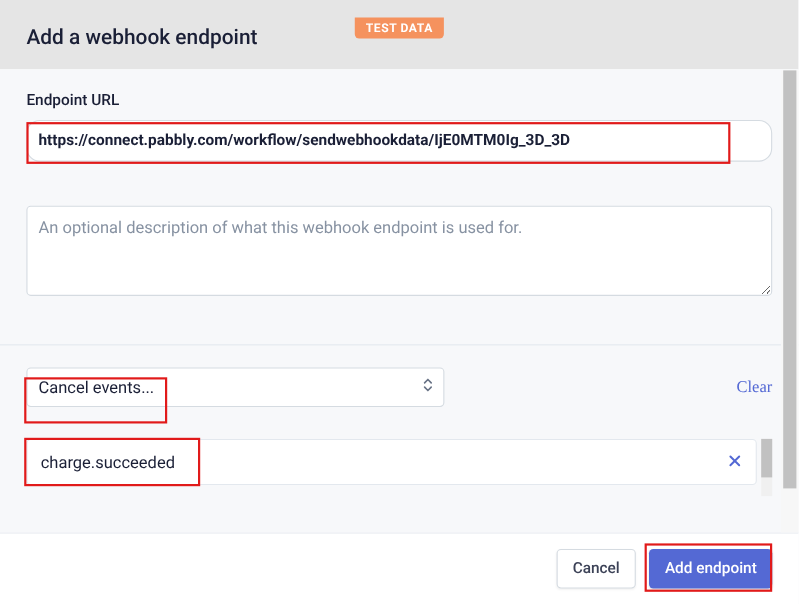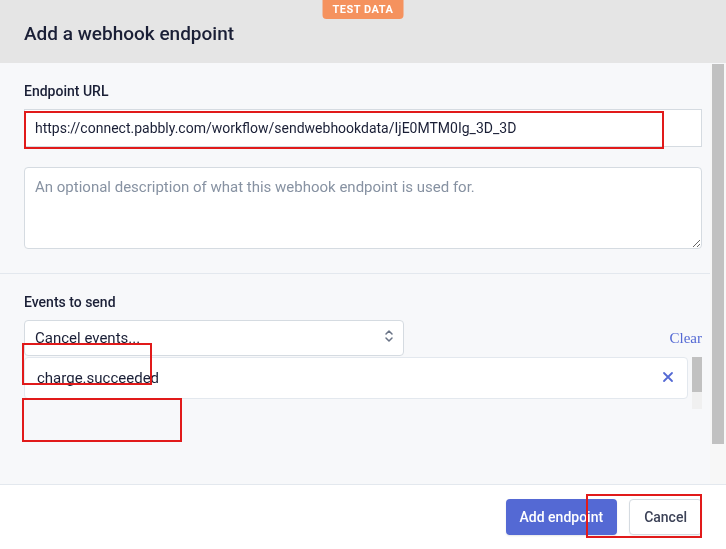--- a/index.html
+++ b/index.html
@@ -17,21 +17,21 @@
     }
     .modal-container {
       position: relative;
       width: 100%;
       height: 100%;
       display: flex;
       flex-direction: column;
     }
     .test-data-badge {
       position: absolute;
-      top: 0;
+      top: 16px;
       left: 50%;
       transform: translateX(-50%);
       background: #f5925e;
       color: #ffffff;
       font-size: 11px;
       font-weight: 700;
       letter-spacing: 0.5px;
       padding: 3px 10px;
       border-radius: 0 0 4px 4px;
       z-index: 10;
@@ -46,39 +46,40 @@
       color: #1a1f36;
     }
     .modal-body {
       flex: 1;
       background: #f7f8fa;
       padding: 20px 24px 16px 24px;
       overflow-y: auto;
       position: relative;
     }
     .form-group {
-      margin-bottom: 20px;
+      margin-bottom: 40px;
     }
     .form-label {
       display: block;
       font-size: 14px;
       font-weight: 500;
       color: #1a1f36;
       margin-bottom: 10px;
     }
     .text-input {
       width: 100%;
       height: 36px;
       padding: 18px 10px;
       border: 1px solid #d5dbe1;
-      border-radius: 0;
+      border-radius: 12px;
       font-size: 14px;
       color: #1a1f36;
       background: #ffffff;
       font-family: inherit;
+      font-weight: bold;
     }
     .textarea-input {
       width: 100%;
       height: 82px;
       padding: 10px 10px;
       border: 1px solid #d5dbe1;
       border-radius: 4px;
       font-size: 15px;
       color: #be185d;
       background: #ffffff;
@@ -122,21 +123,21 @@
       color: #5469d4;
       font-size: 15px;
       font-weight: 500;
       cursor: pointer;
       background: none;
       border: none;
       padding: 0;
       font-family: Liberation Serif, serif;
     }
     .events-list {
-      margin-top: 1px;
+      margin-top: 29px;
       position: relative;
       height: 52px;
     }
     .events-list-inner {
       position: absolute;
       left: 0;
       right: 14px;
       top: 0;
     }
     .event-item {
@@ -260,21 +261,20 @@
       <input type="text" class="text-input" value="https://connect.pabbly.com/workflow/sendwebhookdata/IjE0MTM0Ig_3D_3D" style="">
     </div>
 
     <div class="form-group">
       <textarea class="textarea-input" placeholder="An optional description of what this webhook endpoint is used for." style=""></textarea>
     </div>
 
     <hr class="divider">
 
     <div>
-      <label class="form-label">Events to send</label>
 
       <div class="events-top-row">
         <div class="select-wrapper">
           <div class="select-input">
             <span>Cancel events...</span>
           </div>
           <span class="select-chevrons">
             <svg width="10" height="16" viewBox="0 0 10 16" fill="none">
               <path d="M2 6 L5 3 L8 6" stroke="currentColor" stroke-width="1.5" stroke-linecap="round" stroke-linejoin="round"></path>
               <path d="M2 10 L5 13 L8 10" stroke="currentColor" stroke-width="1.5" stroke-linecap="round" stroke-linejoin="round"></path>
@@ -299,22 +299,22 @@
         </div>
         <div class="events-scrollbar">
           <div class="events-scrollbar-thumb"></div>
         </div>
       </div>
     </div>
 
   </div>
 
   <div class="modal-footer">
+    <button class="btn btn-secondary">Cancel</button>
     <button class="btn btn-primary">Add endpoint</button>
-    <button class="btn btn-secondary">Cancel</button>
   </div>
 
   <div class="outer-scroll">
     <div class="outer-scroll-thumb"></div>
   </div>
 
   <div class="hl hl-url"></div>
   <div class="hl hl-select"></div>
   <div class="hl hl-event"></div>
   <div class="hl hl-add"></div>

